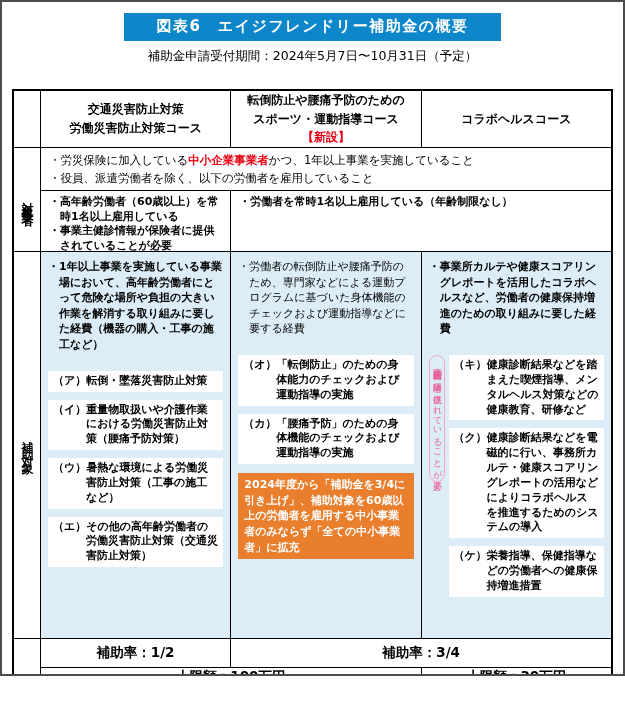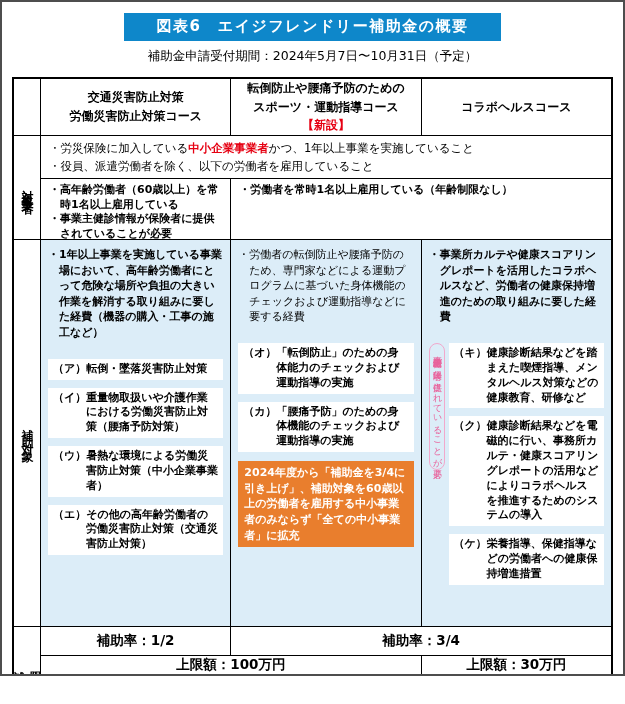--- a/index.html
+++ b/index.html
@@ -22,21 +22,21 @@
     background: #0e87ca;
     color: #fff;
     font-weight: bold;
     font-size: 15px;
     letter-spacing: 1.5px;
     padding: 4px 32px 5px;
   }
   .subtitle {
     text-align: center;
     font-size: 12.5px;
-    margin: 7px 0 12px;
+    margin: 7px 0 24px;
   }
   .table {
     width: 601px;
     margin: 0 auto;
     display: grid;
     grid-template-columns: 26px 1fr 1fr 1fr;
     grid-template-rows: 56px 42px 60px 386px 28px 42px;
     gap: 1px;
     background: #000;
     border: 2px solid #000;
@@ -179,21 +179,21 @@
     </div>
 
     <div class="cell vlabel g-slabel">
       <span class="vtxt" style="letter-spacing:7px;">補助対象</span>
     </div>
 
     <div class="cell subsidy g-s1">
       <div class="intro hang bold">・1年以上事業を実施している事業場において、高年齢労働者にとって危険な場所や負担の大きい作業を解消する取り組みに要した経費（機器の購入・工事の施工など）</div>
       <div class="item">（ア）転倒・墜落災害防止対策</div>
       <div class="item">（イ）重量物取扱いや介護作業における労働災害防止対策（腰痛予防対策）</div>
-      <div class="item">（ウ）暑熱な環境による労働災害防止対策（中小企業事業者）</div>
+      <div class="item">（ウ）暑熱な環境による労働災害防止対策（工事の施工など）</div>
       <div class="item">（エ）その他の高年齢労働者の労働災害防止対策（交通災害防止対策）</div>
     </div>
 
     <div class="cell subsidy g-s2">
       <div class="intro hang">・労働者の転倒防止や腰痛予防のため、専門家などによる運動プログラムに基づいた身体機能のチェックおよび運動指導などに要する経費</div>
       <div class="item">（オ）「転倒防止」のための身体能力のチェックおよび運動指導の実施</div>
       <div class="item">（カ）「腰痛予防」のための身体機能のチェックおよび運動指導の実施</div>
       <div class="note-orange">2024年度から「補助金を3/4に引き上げ」、補助対象を60歳以上の労働者を雇用する中小事業者のみならず「全ての中小事業者」に拡充</div>
     </div>
 

